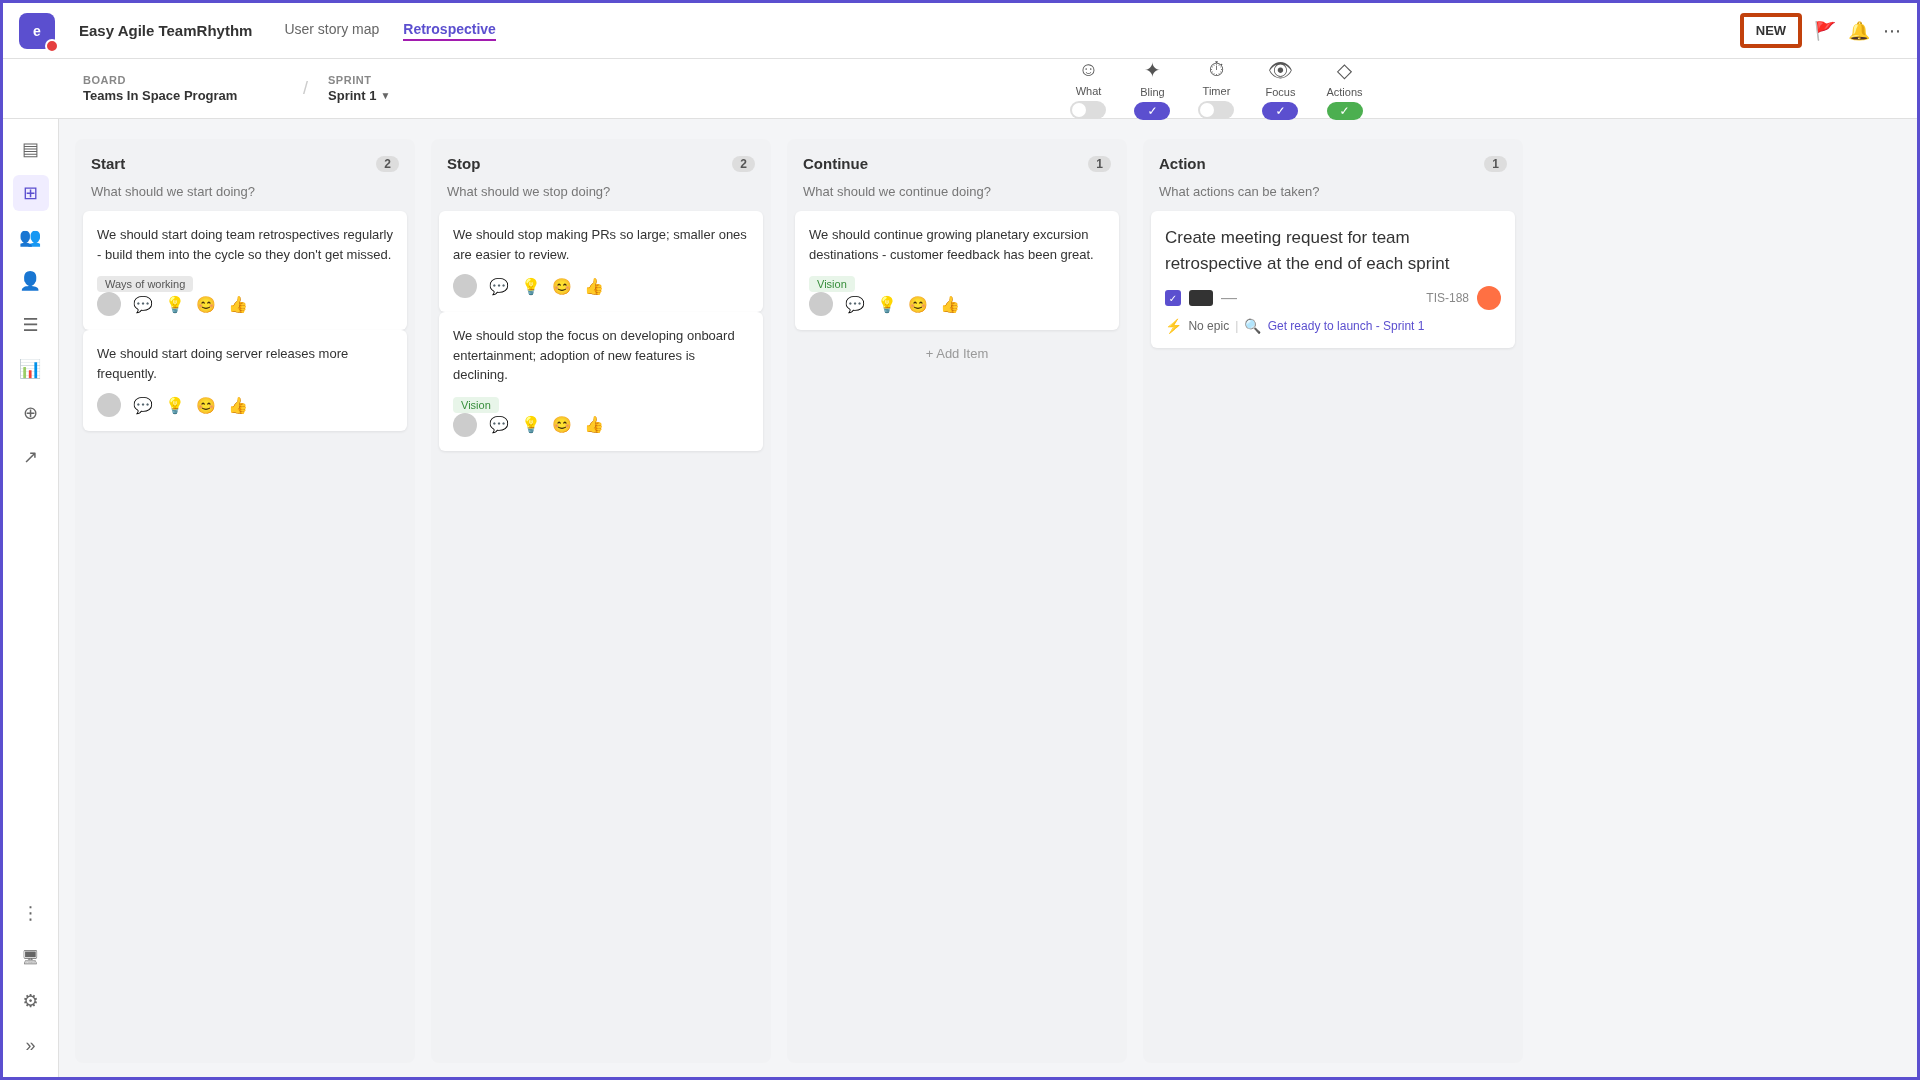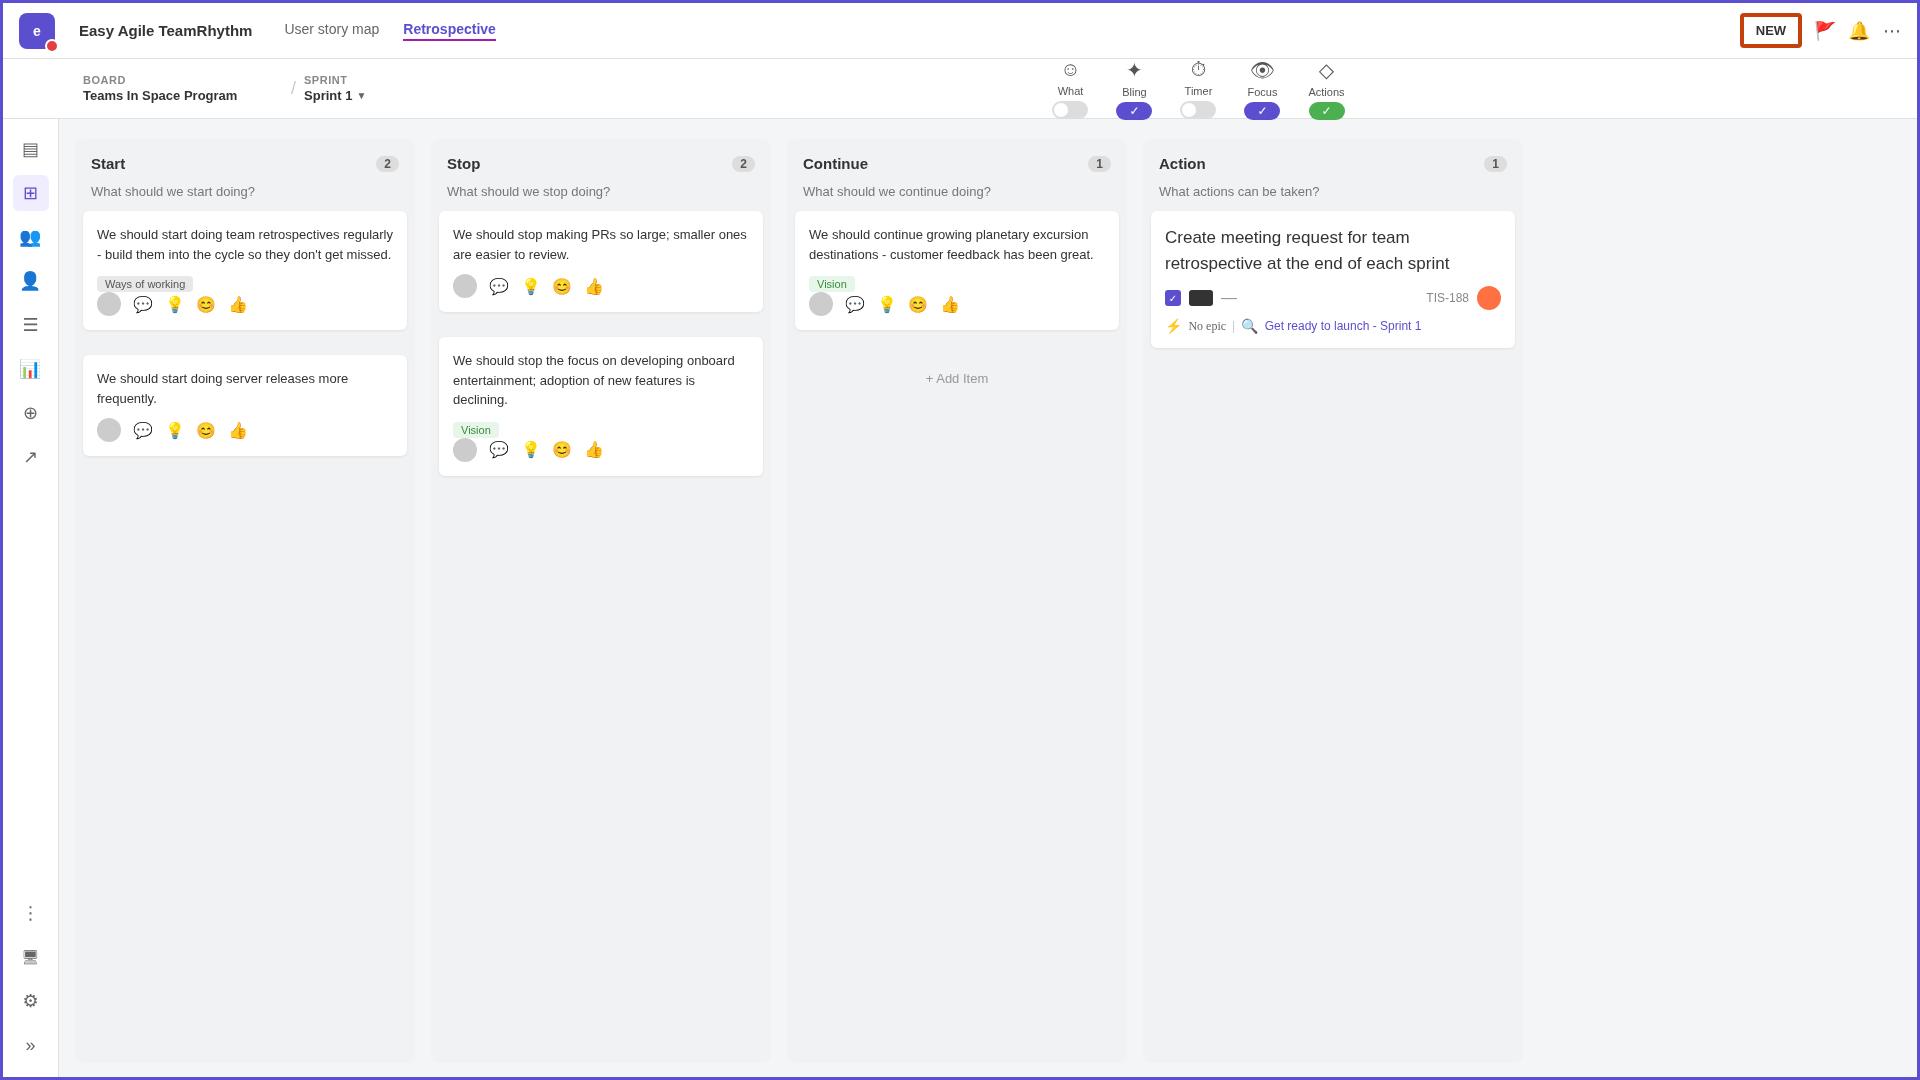--- a/index.html
+++ b/index.html
@@ -11,21 +11,21 @@
     .app-logo-badge { position: absolute; bottom: -4px; right: -4px; width: 14px; height: 14px; background: #e53e3e; border-radius: 50%; border: 2px solid #fff; }
     .app-title { font-size: 15px; font-weight: 600; color: #333; }
     .nav-links { display: flex; gap: 24px; margin-left: 8px; }
     .nav-link { font-size: 14px; color: #666; text-decoration: none; padding-bottom: 2px; cursor: pointer; }
     .nav-link.active { color: #5b4fcf; border-bottom: 2px solid #a21caf; font-weight: 600; }
     .nav-right { margin-left: auto; display: flex; align-items: center; gap: 12px; }
     .new-btn { background: #fff; border: 4px solid #c2410c; border-radius: 4px; padding: 6px 12px; font-size: 13px; font-weight: 600; cursor: pointer; color: #333; }
     .nav-icon-btn { background: none; border: none; cursor: pointer; color: #555; font-size: 18px; }
 
     
-    .toolbar { background: #fff; height: 60px; display: flex; align-items: center; padding: 0 24px 0 80px; border-bottom: 1px solid #e0e0e0; gap: 0; }
+    .toolbar { background: #fff; height: 60px; display: flex; align-items: center; padding: 0 24px 0 80px; border-bottom: 1px solid #e0e0e0; gap: 12px; }
     .breadcrumb-section { display: flex; flex-direction: column; gap: 2px; min-width: 200px; }
     .breadcrumb-value { font-size: 13px; font-weight: 600; color: #333; display: flex; align-items: center; gap: 4px; }
     .chevron-down { font-size: 10px; color: #666; }
     .toolbar-center { flex: 1; display: flex; justify-content: center; gap: 0; }
     .tool-group { display: flex; gap: 28px; align-items: center; }
     .tool-item { display: flex; flex-direction: column; align-items: center; gap: 4px; cursor: pointer; }
     .tool-icon { font-size: 20px; color: #555; }
     .tool-label { font-size: 11px; color: #555; font-weight: 500; }
     .tool-toggle { width: 36px; height: 18px; border-radius: 9px; background: #ddd; display: flex; align-items: center; padding: 2px; cursor: pointer; position: relative; }
     .toggle-thumb { width: 14px; height: 14px; border-radius: 50%; background: #fff; }
@@ -44,21 +44,21 @@
 
     
     .board-content { flex: 1; padding: 20px 16px; overflow-x: auto; display: flex; gap: 16px; }
 
     
     .column { background: #f1f2f4; border-radius: 8px; min-width: 340px; width: 340px; display: flex; flex-direction: column; padding: 0; }
     .column-header { display: flex; align-items: center; justify-content: space-between; padding: 16px 16px 12px 16px; }
     .column-title { font-size: 15px; font-weight: 700; color: #333; }
     .column-count { background: #ddd; color: #555; border-radius: 12px; padding: 1px 8px; font-size: 12px; font-weight: 600; }
     .column-subtitle { font-size: 13px; color: #777; padding: 0 16px 12px 16px; }
-    .column-body { flex: 1; padding: 0 8px 8px 8px; display: flex; flex-direction: column; gap: 25px; }
+    .column-body { flex: 1; padding: 0 8px 8px 8px; display: flex; flex-direction: column; gap: 0; }
 
     
     .card { background: #fff; border-radius: 6px; padding: 14px; box-shadow: 0 1px 3px rgba(0,0,0,0.08); }
     .card-text { font-size: 13px; color: #333; line-height: 1.5; margin-bottom: 10px; }
     .card-tag { display: inline-block; background: #e8e8e8; border-radius: 4px; padding: 2px 8px; font-size: 11px; color: #555; margin-bottom: 0; }
     .card-tag.vision { background: #e8f5e9; color: #388e3c; }
     .card-actions { display: flex; align-items: center; gap: 12px; }
     .card-avatar { width: 24px; height: 24px; border-radius: 50%; background: #ccc; display: flex; align-items: center; justify-content: center; font-size: 10px; color: #fff; }
     .card-action-icon { font-size: 16px; color: #aaa; cursor: pointer; }
 
@@ -70,21 +70,21 @@
     .action-card { background: #fff; border-radius: 6px; padding: 14px; box-shadow: 0 1px 3px rgba(0,0,0,0.08); margin: 0 8px 8px 8px; }
     .action-card-text { font-size: 17px; color: #333; line-height: 1.5; margin-bottom: 10px; }
     .action-card-meta { display: flex; align-items: center; gap: 8px; }
     .action-checkbox { width: 16px; height: 16px; border-radius: 3px; background: #5b4fcf; display: flex; align-items: center; justify-content: center; color: #fff; font-size: 10px; flex-shrink: 0; }
     .action-color-block { width: 24px; height: 16px; border-radius: 3px; background: #333; }
     .action-dash { color: #999; font-size: 16px; }
     .action-id { font-size: 12px; color: #888; margin-left: auto; }
     .action-avatar-sm { width: 24px; height: 24px; border-radius: 50%; background: #ff7043; display: flex; align-items: center; justify-content: center; font-size: 10px; color: #fff; }
     .action-epic { display: flex; align-items: center; gap: 6px; font-size: 12px; color: #888; margin-top: 8px; }
     .action-epic-icon { font-size: 14px; }
-    .no-epic { color: #666; font-family: Liberation Serif, serif; }
+    .no-epic { color: #666; }
     .sprint-link { color: #5b4fcf; cursor: pointer; }
     .action-sep { color: #ccc; }
 
     .board-label { font-size: 11px; color: #888; text-transform: uppercase; font-weight: 600; letter-spacing: 0.5px; }
   </style>
 </head>
 <body>
 
 <div class="top-nav">
   <div class="app-logo">

